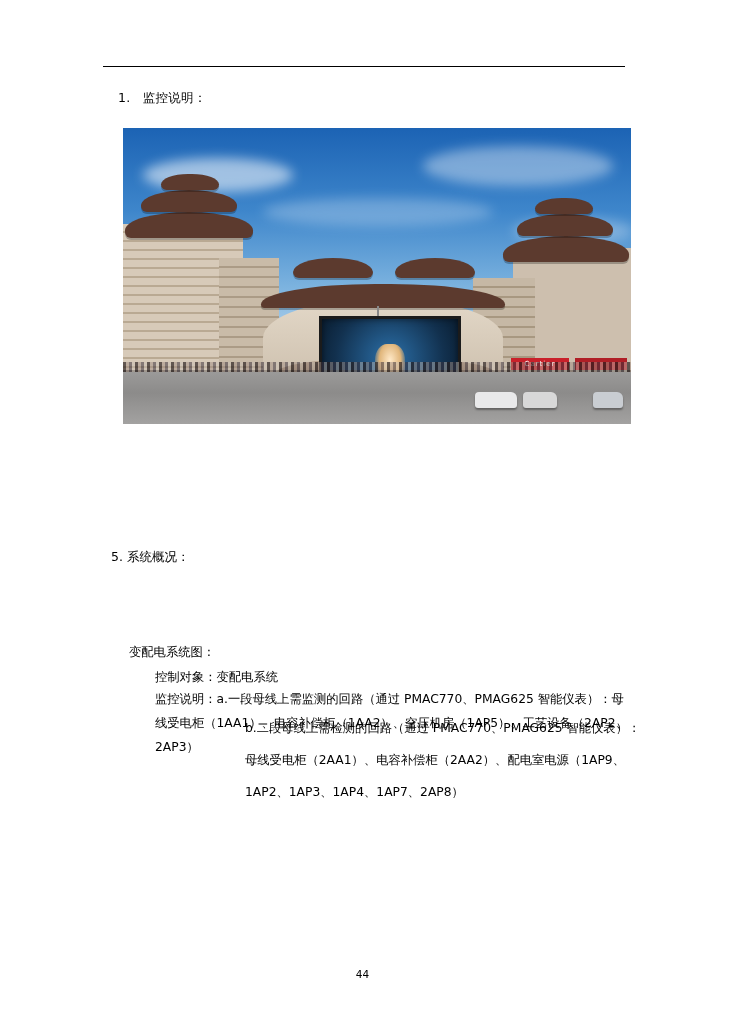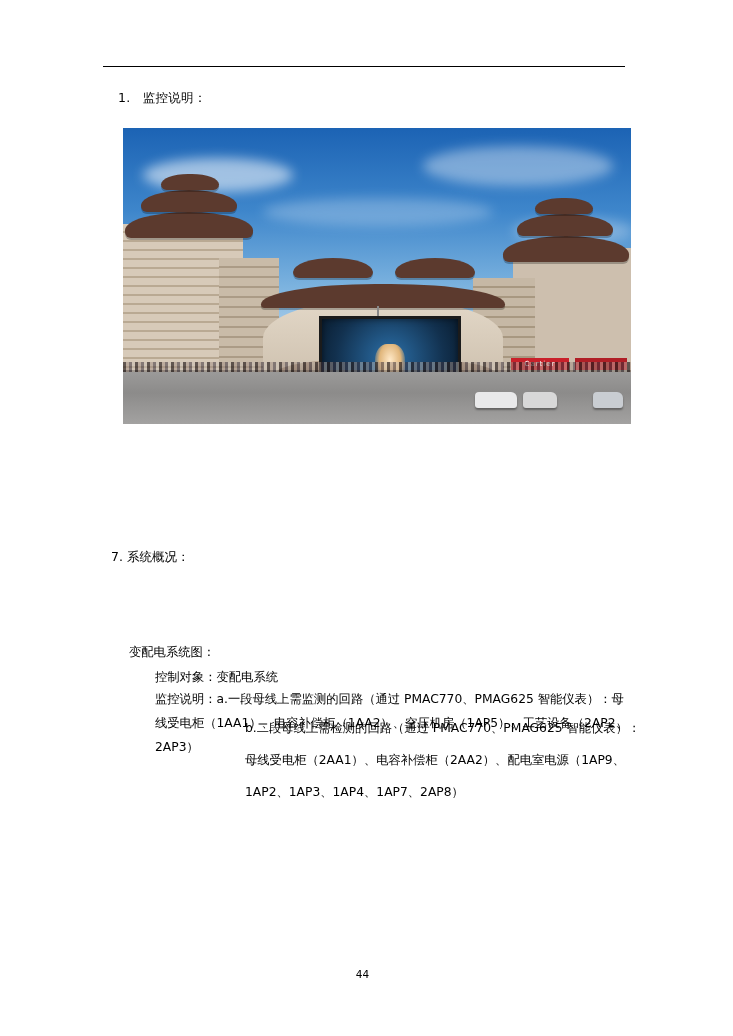--- a/index.html
+++ b/index.html
@@ -279,21 +279,21 @@
 
         <div class="crowd"></div>
         <div class="street"></div>
         <div class="car v1"></div>
         <div class="car v2"></div>
         <div class="car v3"></div>
       </div>
     </div>
 
 
-    <div class="heading2">7. 系统概况：</div>
+    <div class="heading2">5. 系统概况：</div>
 
 
     <div class="para p-obj">控制对象：变配电系统</div>
 
     <div class="para p-diag">变配电系统图：</div>
 
     <div class="para p-mon-a">
       <span>监控说明：</span><span>a.一段母线上需监测的回路（通过 PMAC770、PMAG625 智能仪表）：母线受电柜（1AA1）、电容补偿柜（1AA2）、空压机房（1AP5）、工艺设备（2AP2、2AP3）</span>
     </div>
 

